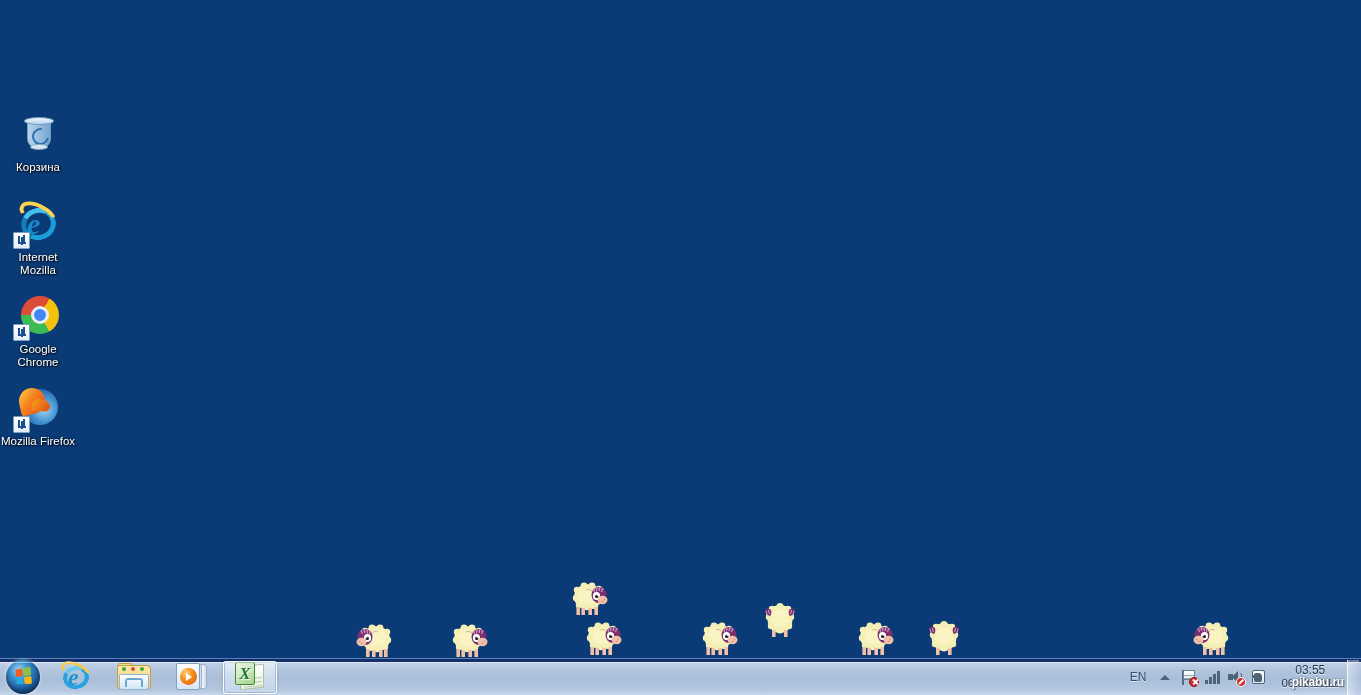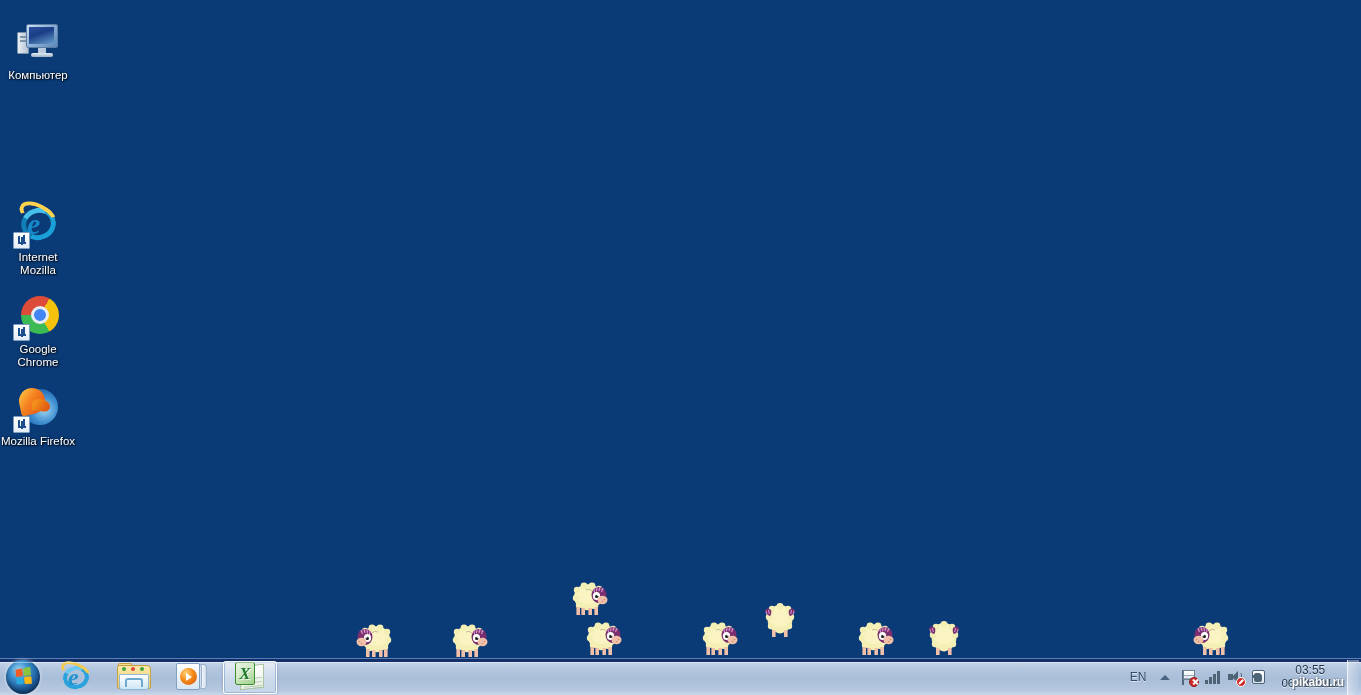--- a/index.html
+++ b/index.html
@@ -450,32 +450,29 @@
     width:12px; height:35px; margin-left:2px;
     background:linear-gradient(90deg,rgba(255,255,255,.35),rgba(180,200,225,.55));
     border-left:1px solid rgba(255,255,255,.8); cursor:pointer;
   }
 </style>
 </head>
 <body>
 
 <div id="desktop">
 
-  <div class="dicon" style="left:0px; top:18px;">
-    <div class="glyph ic-comp">
-      <span class="twr"></span>
-      <span class="mon">
-          <span class="scr"></span>
-        </span>
-      <span class="neck"></span>
-        <span class="base"></span>
-    </div>
-    <div class="dlabel">Компьютер</div>
-  </div>
-
+
+  <div class="dicon" style="left:0px; top:110px;">
+    <div class="glyph ic-bin">
+      <span class="body"></span>
+        <span class="rim"></span>
+        <span class="btm"></span>
+    </div>
+    <div class="dlabel">Корзина</div>
+  </div>
 
   <div class="dicon" style="left:0px; top:200px;">
     <div class="glyph ic-ie">
       <span class="ring"></span>
         <span class="e">e</span>
         <span class="swoosh"></span>
       <span class="shct"></span>
     </div>
     <div class="dlabel">Internet Mozilla</div>
   </div>

